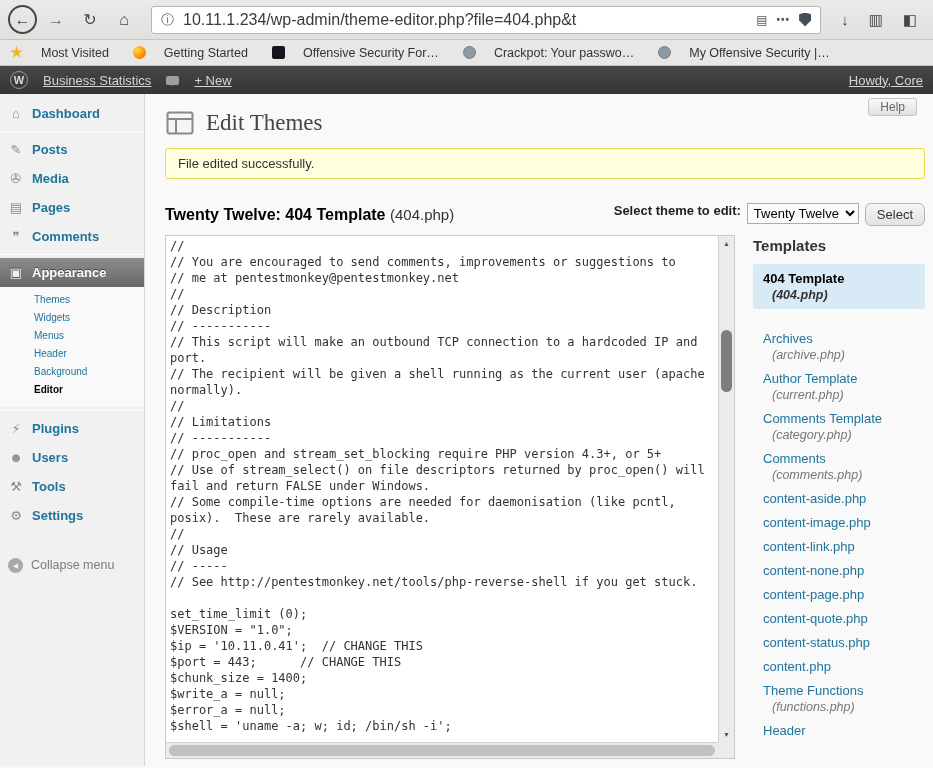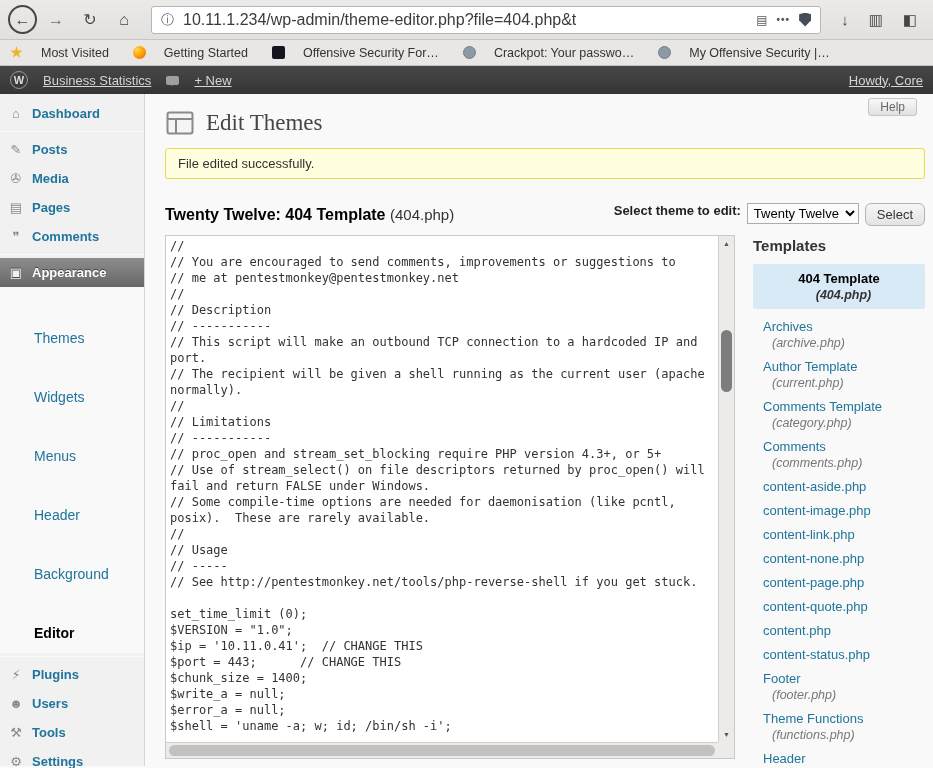--- a/index.html
+++ b/index.html
@@ -70,22 +70,22 @@
     width:145px; flex:0 0 145px; background:#f1f1f1; border-right:1px solid #d6d6d6;
     padding-top:5px; display:flex; flex-direction:column;
   }
   .menu-item { display:flex; align-items:center; gap:8px; padding:7px 4px 7px 8px;
     font-size:13px; font-weight:bold; color:#21759b; cursor:pointer; }
   .menu-icon { width:16px; color:#8a8a8a; font-size:13px; text-align:center; font-weight:normal; flex:0 0 16px; }
   .menu-item.active { background:linear-gradient(#8c8c8c,#686868); color:#fff; text-shadow:0 -1px 0 #444; }
   .menu-item.active .menu-icon { color:#efefef; }
   .menu-sep { height:1px; background:#dcdcdc; border-bottom:1px solid #fbfbfb; margin:3px 0; }
   .submenu { padding:4px 0 8px 0; background:#f9f9f9; }
-  .submenu-item { display:block; padding:3px 0 4px 34px; font-size:14px; color:#21759b;
-    text-decoration:none; cursor:pointer;margin-top:36px; }
+  .submenu-item { display:block; padding:3px 0 4px 34px; font-size:10px; color:#21759b;
+    text-decoration:none; cursor:pointer; }
   .submenu-item.current { color:#000; font-weight:bold; }
   .collapse { margin-top:22px; display:flex; gap:8px; padding:6px 8px;
     color:#7c7c7c; font-size:12.5px; cursor:pointer; }
   .collapse-ic { width:15px; height:15px; border-radius:50%; background:#a9a9a9; color:#f1f1f1;
     font-size:7px; display:flex; align-items:center; justify-content:center; }
 
   
   .main { flex:1; position:relative; padding:8px 8px 0 20px; overflow:hidden; }
   .help-btn { position:absolute; top:4px; right:16px;
     background:linear-gradient(#f8f8f8,#e1e1e1); border:1px solid #c4c4c4; border-radius:3px;
@@ -122,21 +122,21 @@
   .vstep.up { top:1px; } .vstep.down { bottom:1px; }
   .vthumb { position:absolute; left:2px; width:11px; top:94px; height:62px; background:#7d7d7d; border-radius:6px; }
   .hscroll { position:absolute; left:0; right:16px; bottom:0; height:16px;
     background:#edebe9; border-top:1px solid #d2cfcc; cursor:pointer; }
   .hthumb { position:absolute; top:2px; left:3px; right:3px; height:11px; background:#c3c1bf; border-radius:6px; }
   .corner { position:absolute; right:0; bottom:0; width:16px; height:16px; background:#edebe9; }
 
   .templates { margin-left:18px; flex:1; height:532px; overflow:hidden; }
   .templates h3 { font-size:15px; margin:2px 0 10px; color:#333; }
   .tpl-item { margin-bottom:5px; padding:1px 10px; border-radius:2px; }
-  .tpl-item.active { background:#d9eaf7; padding:6px 10px; margin-bottom:8px;text-align:center; }
+  .tpl-item.active { background:#d9eaf7; padding:6px 10px; margin-bottom:20px; }
   .tpl-name { font-size:13px; color:#21759b; line-height:17px; cursor:pointer; }
   .tpl-item.active .tpl-name { color:#000; font-weight:bold; }
   .tpl-file { font-size:12.5px; color:#777; font-style:italic; line-height:16px; padding-left:9px; }
   .tpl-item.active .tpl-file { color:#333; font-weight:bold; }
 </style>
 </head>
 <body>
 
 <div class="screen">
 
@@ -355,28 +355,24 @@
               <div class="tpl-item">
                 <div class="tpl-name">content-none.php</div>
               </div>
               <div class="tpl-item">
                 <div class="tpl-name">content-page.php</div>
               </div>
               <div class="tpl-item">
                 <div class="tpl-name">content-quote.php</div>
               </div>
               <div class="tpl-item">
+                <div class="tpl-name">content-status.php</div>
+              </div>
+              <div class="tpl-item">
                 <div class="tpl-name">content.php</div>
-              </div>
-              <div class="tpl-item">
-                <div class="tpl-name">content-status.php</div>
-              </div>
-              <div class="tpl-item">
-                <div class="tpl-name">Footer</div>
-                <div class="tpl-file">(footer.php)</div>
               </div>
               <div class="tpl-item">
                 <div class="tpl-name">Theme Functions</div>
                 <div class="tpl-file">(functions.php)</div>
               </div>
               <div class="tpl-item">
                 <div class="tpl-name">Header</div>
               </div>
             </div>
         </div>

